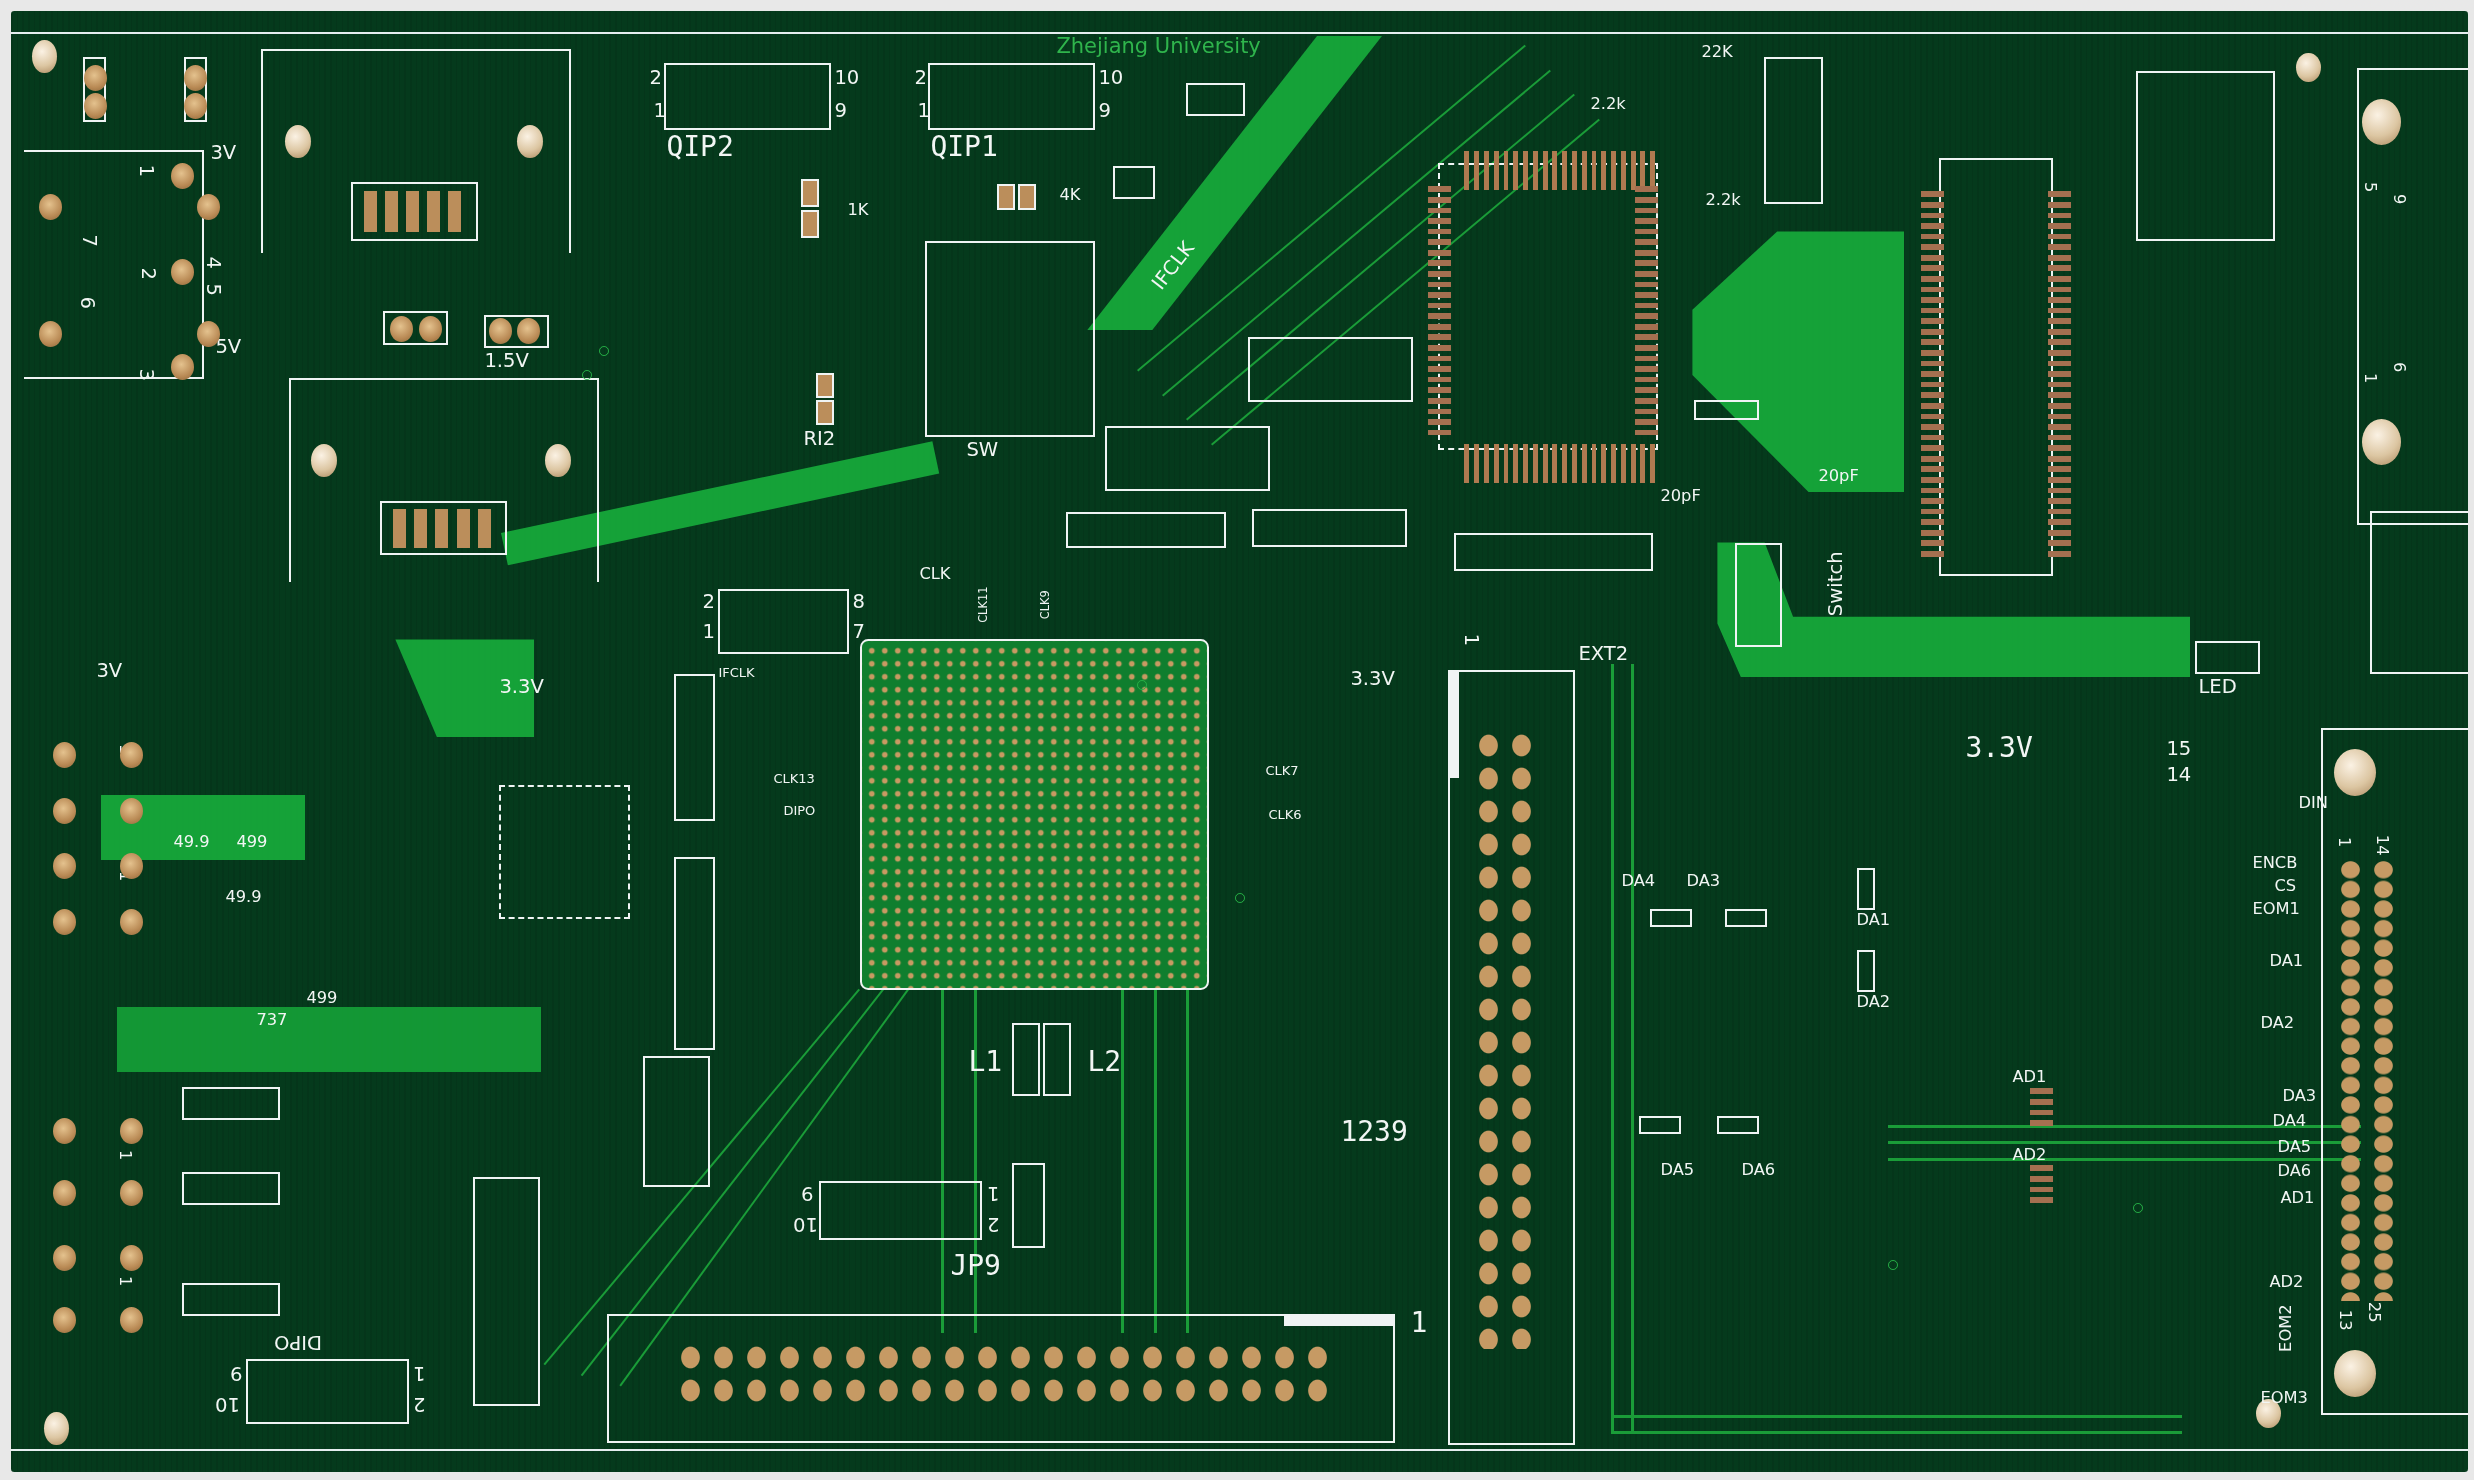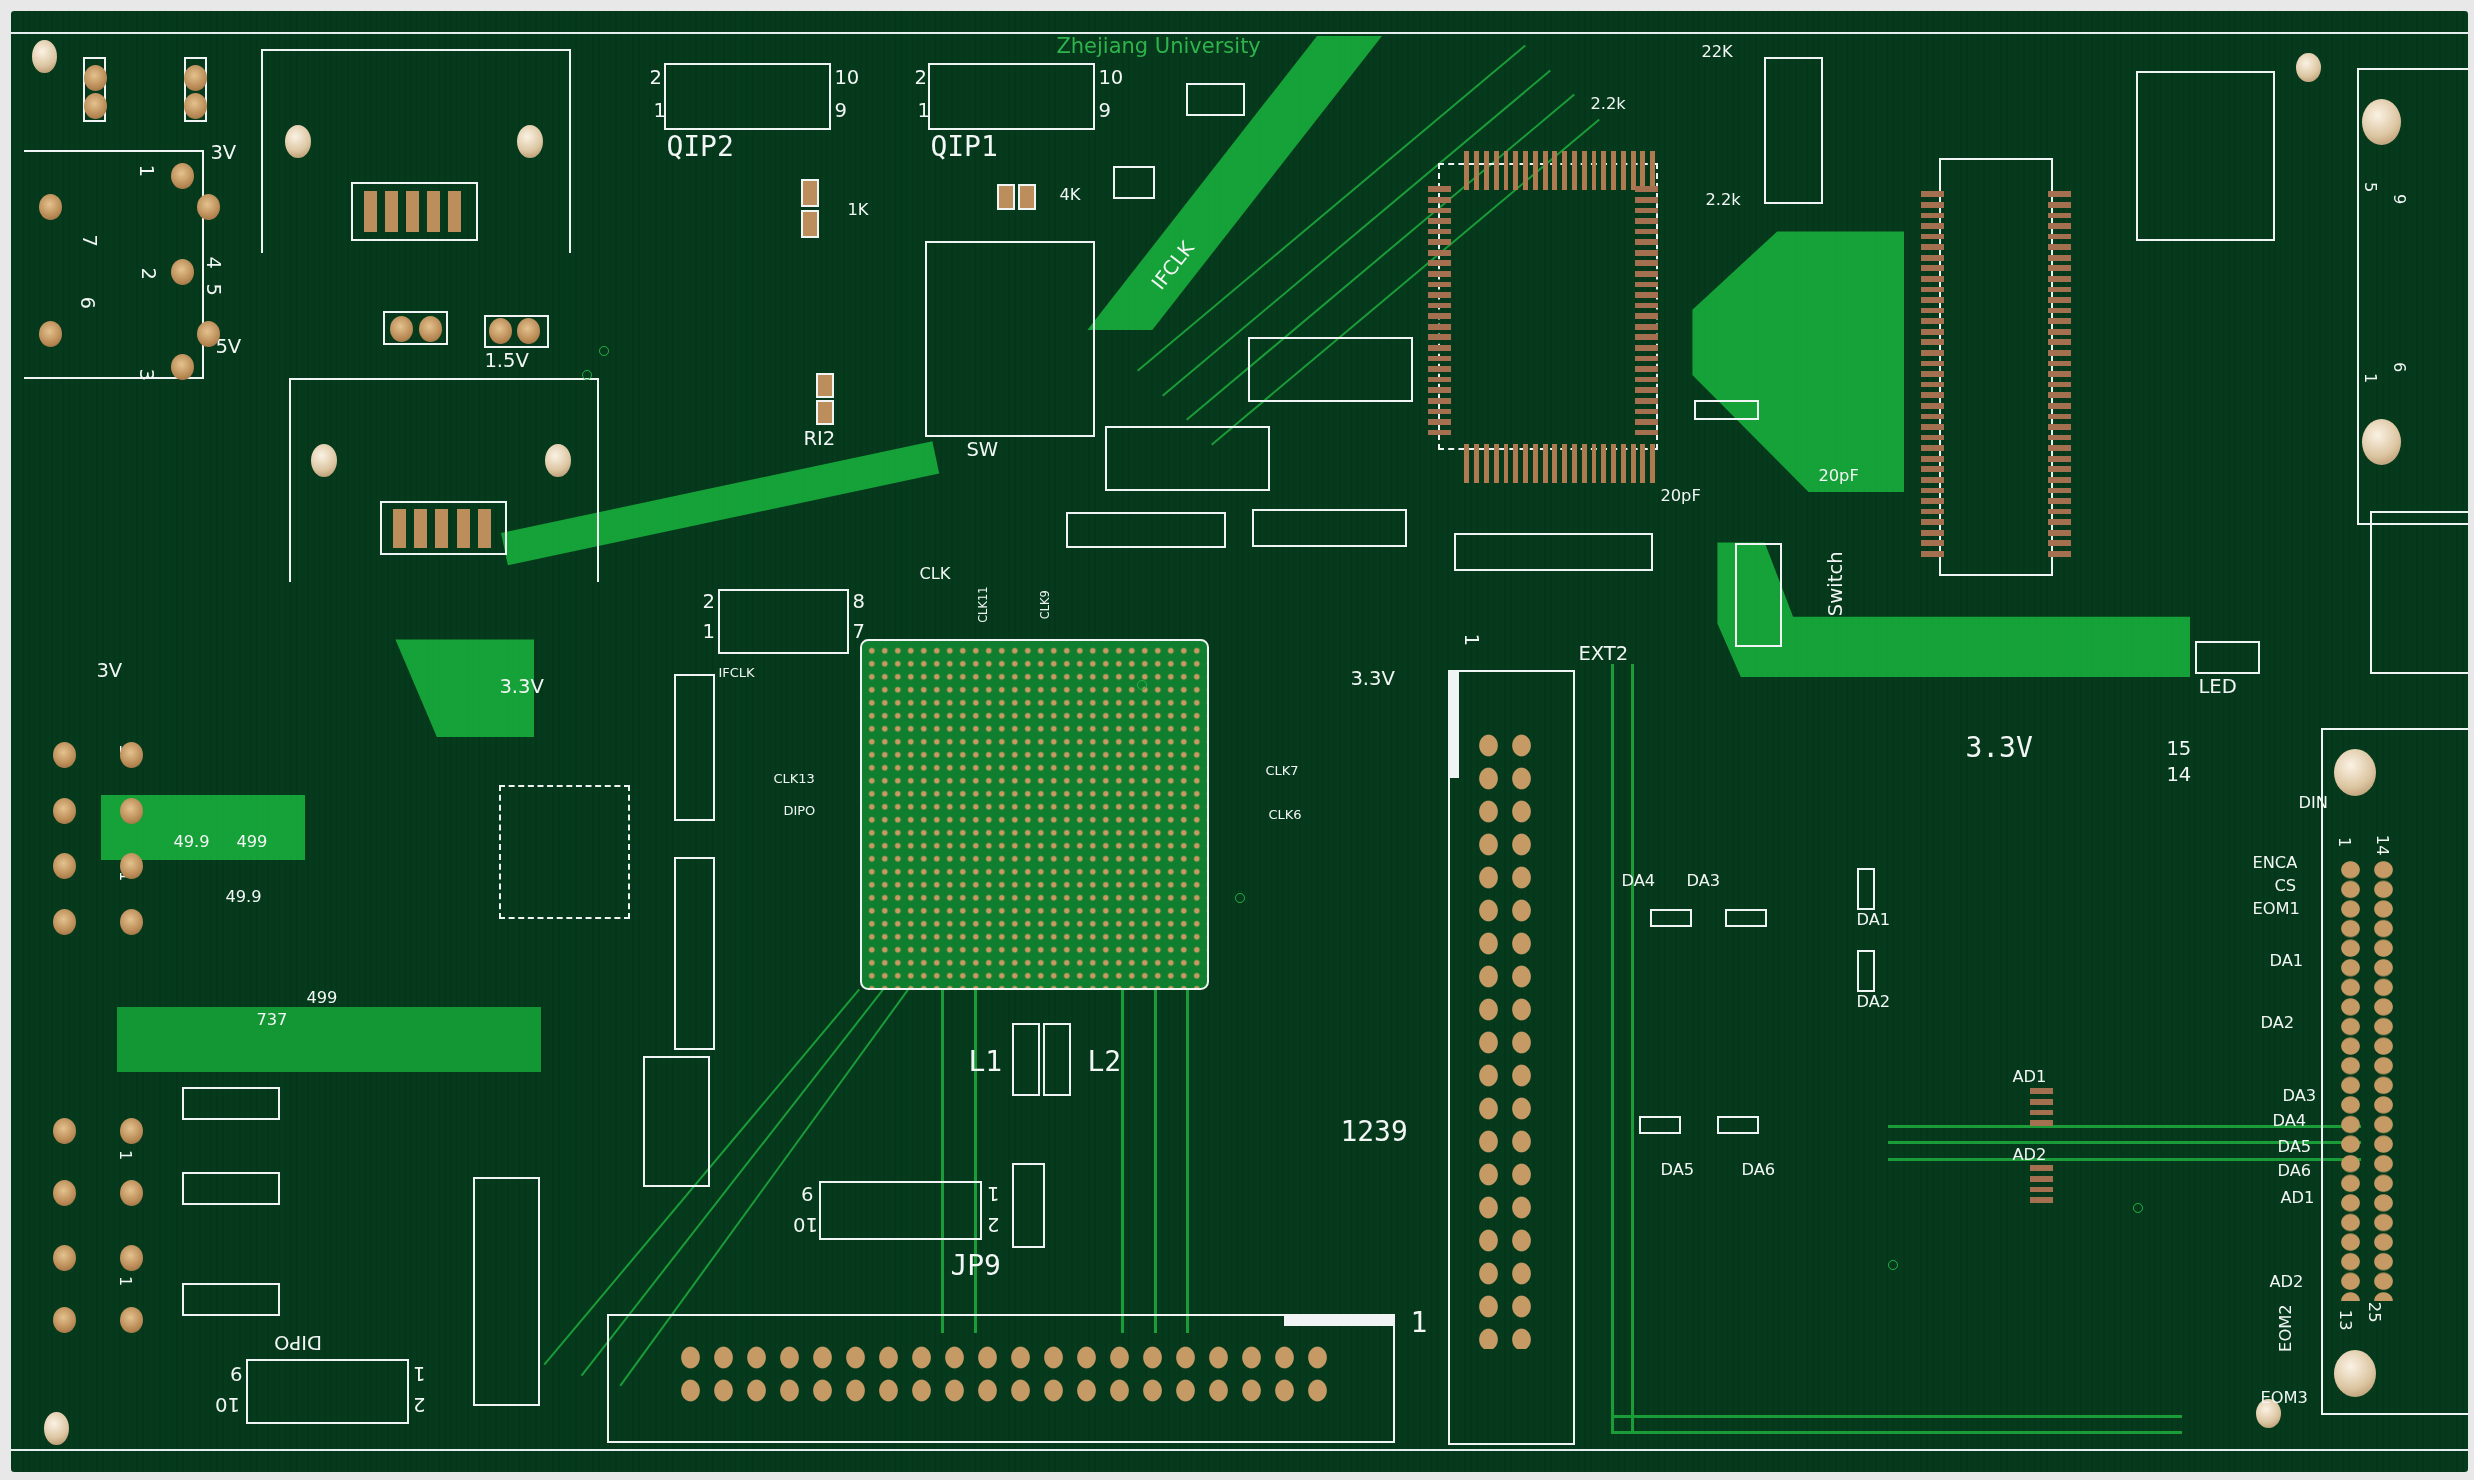--- a/index.html
+++ b/index.html
@@ -472,21 +472,21 @@
   <div class="hole" style="left:2323px;top:1339px;width:42px;height:47px;"></div>
   <div class="hole" style="left:2245px;top:1388px;width:24.5px;height:29px;"></div>
   <div class="lbl sm" style="left:2328px;top:823px;transform:rotate(90deg);">1</div>
   <div class="lbl sm" style="left:2360px;top:826px;transform:rotate(90deg);">14</div>
   <div class="lbl sm" style="left:2323px;top:1301px;transform:rotate(90deg);">13</div>
   <div class="lbl sm" style="left:2352px;top:1293px;transform:rotate(90deg);">25</div>
   <div style="position:absolute;left:2323px;top:849px;width:65px;height:441px;
     background-image:radial-gradient(ellipse 9.8px 9px,#c69a64 90%,transparent 100%);background-size:33px 19.6px;"></div>
 
   <div class="lbl sm" style="left:2253px;top:784px;margin-left:34px;">DIN</div>
-  <div class="lbl sm" style="left:2241px;top:844px;">ENCA</div>
+  <div class="lbl sm" style="left:2241px;top:844px;">ENCB</div>
   <div class="lbl sm" style="left:2263px;top:867px;">CS</div>
   <div class="lbl sm" style="left:2241px;top:890px;">EOM1</div>
   <div class="lbl sm" style="left:2258px;top:942px;">DA1</div>
   <div class="lbl sm" style="left:2249px;top:1004px;">DA2</div>
   <div class="lbl sm" style="left:2271px;top:1077px;">DA3</div>
   <div class="lbl sm" style="left:2261px;top:1102px;">DA4</div>
   <div class="lbl sm" style="left:2266px;top:1128px;">DA5</div>
   <div class="lbl sm" style="left:2266px;top:1152px;">DA6</div>
   <div class="lbl sm" style="left:2269px;top:1179px;">AD1</div>
   <div class="lbl sm" style="left:2258px;top:1263px;">AD2</div>

